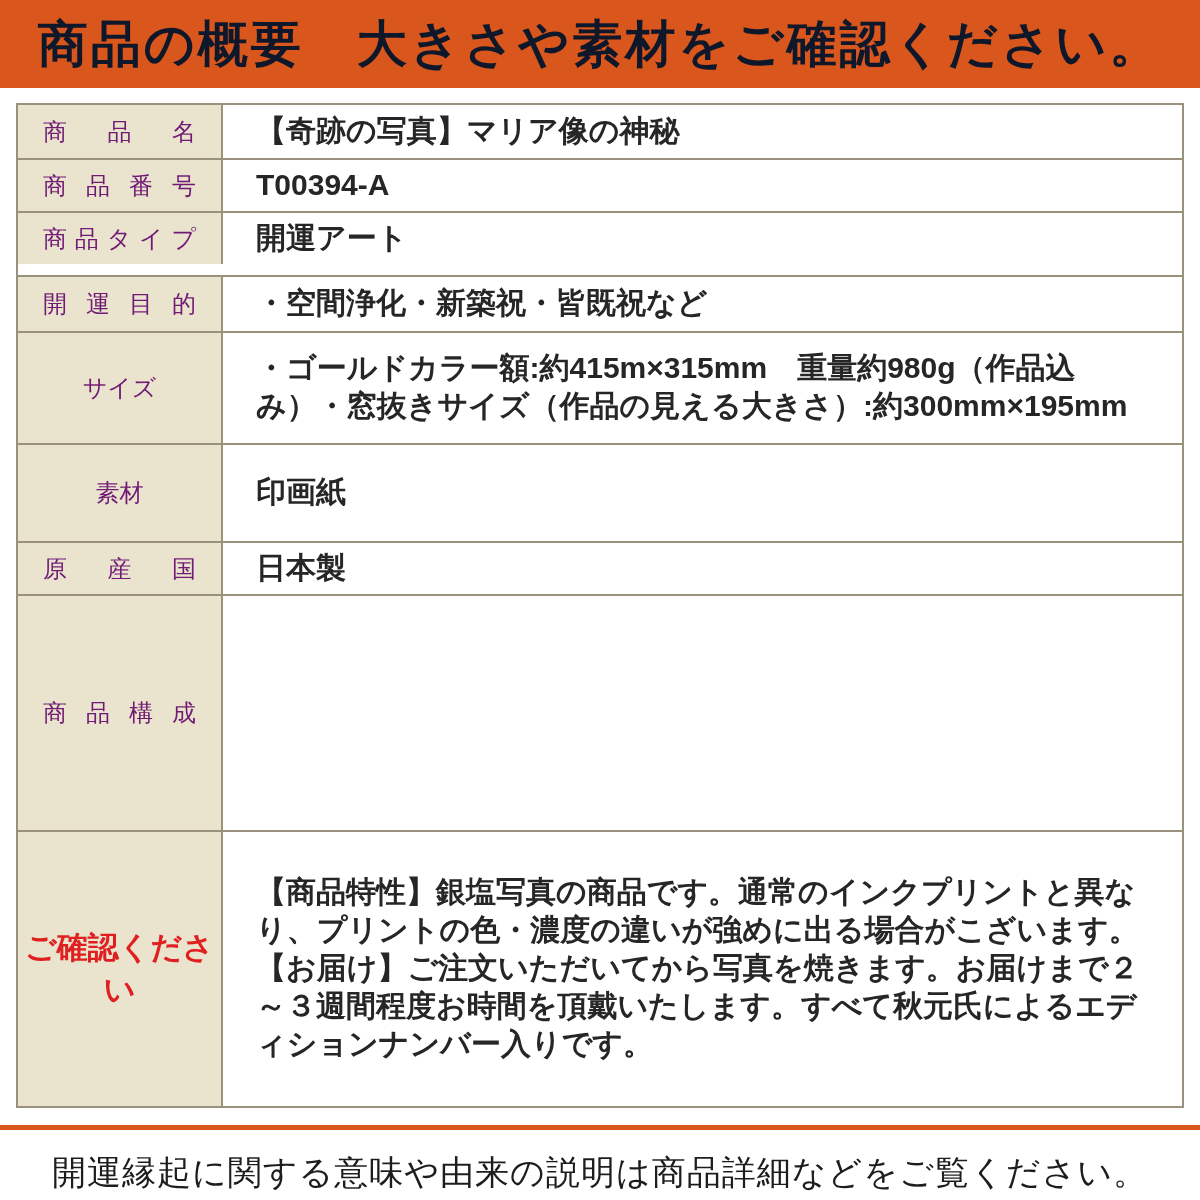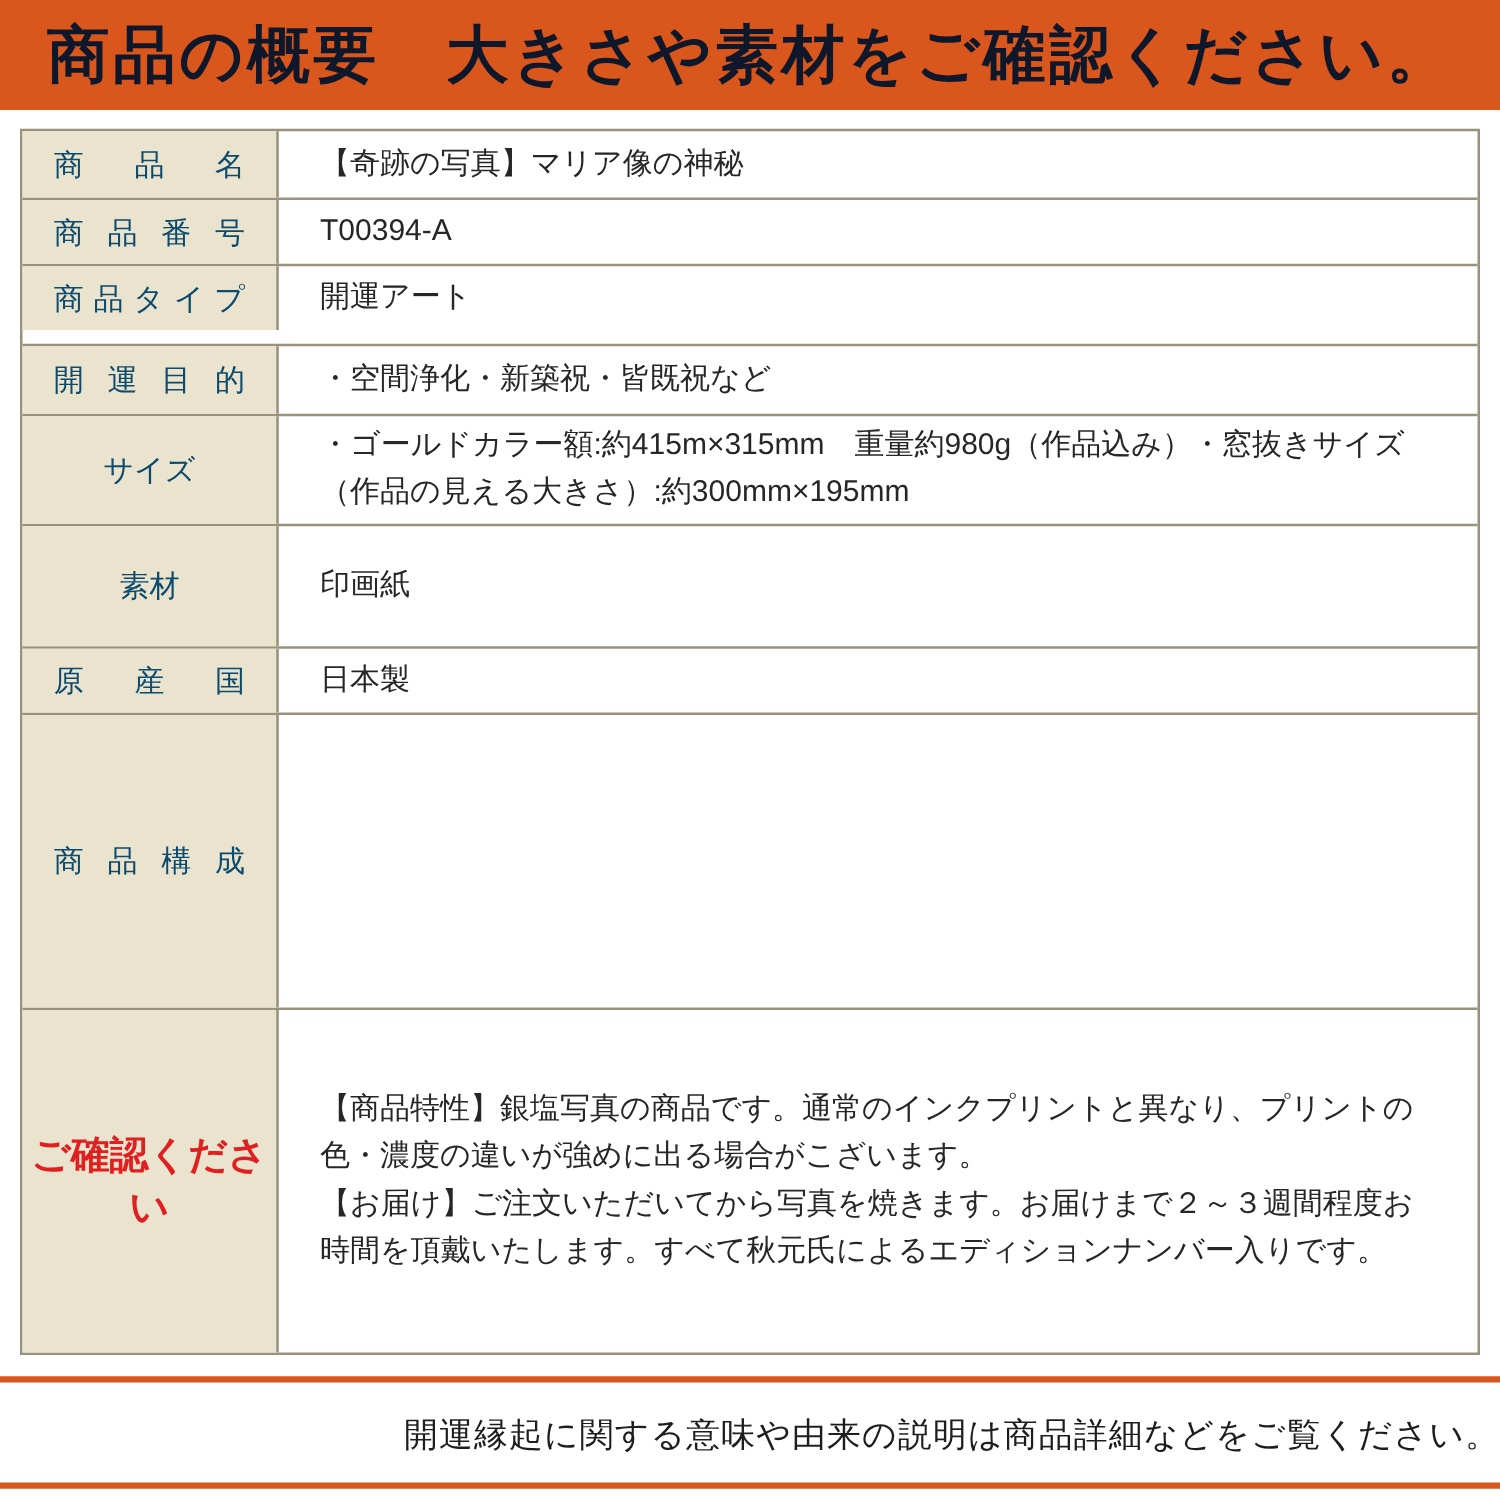--- a/index.html
+++ b/index.html
@@ -28,38 +28,38 @@
   
   .spec-table{
     width:1168px;margin:15px auto 0 auto;
     border:2px solid var(--border);
     background:#ffffff;
   }
   .row{display:flex;border-top:2px solid var(--border);}
   .row:first-child{border-top:none;}
   .r-sm{height:53px;}
   .r-sm2{height:56px;margin-top:11px;}
-  .r-size{height:88px;}
+  .r-size{height:112px;}
   .r-mat{height:98px;}
   .r-comp{height:236px;}
   .r-note{height:276px;}
   .cell{display:flex;align-items:center;}
   .label-cell{
     width:205px;flex:0 0 205px;
     background:var(--label_bg);
     border-right:2px solid var(--border);
   }
   .value-cell{
     flex:1;
     padding:10px 34px 12px 33px;
-    font-size:24px;line-height:38px;
+    font-size:30px;line-height:38px;font-weight:bold;
   }
   .lbl{
     display:block;width:100%;
-    font-size:24px;color:#0c4a6e;
+    font-size:24px;color:#701a75;
   }
   .lbl.justify{
     padding:0 25px;
     text-align:justify;
     text-align-last:justify;
   }
   .lbl.center{text-align:center;}
   .lbl.alert{
     text-align:center;
     color:var(--alert);
@@ -67,22 +67,22 @@
     font-size:31px;
   }
   .multiline{white-space:pre-line;}
   
   .footer{width:1200px;}
   .rule{
     width:1200px;height:5px;background:var(--accent);
   }
   .rule.top{margin-top:17px;}
   .footer-note{
-    text-align:right;
-    font-size:27px;line-height:46px;
+    text-align:center;
+    font-size:34px;line-height:46px;
     margin:19px 0 15px 0;
     color:#1d1d1d;
     letter-spacing:1px;
   }
 </style>
 </head>
 <body>
 
 <header class="banner">
   <h1>商品の概要　大きさや素材をご確認ください。</h1>

